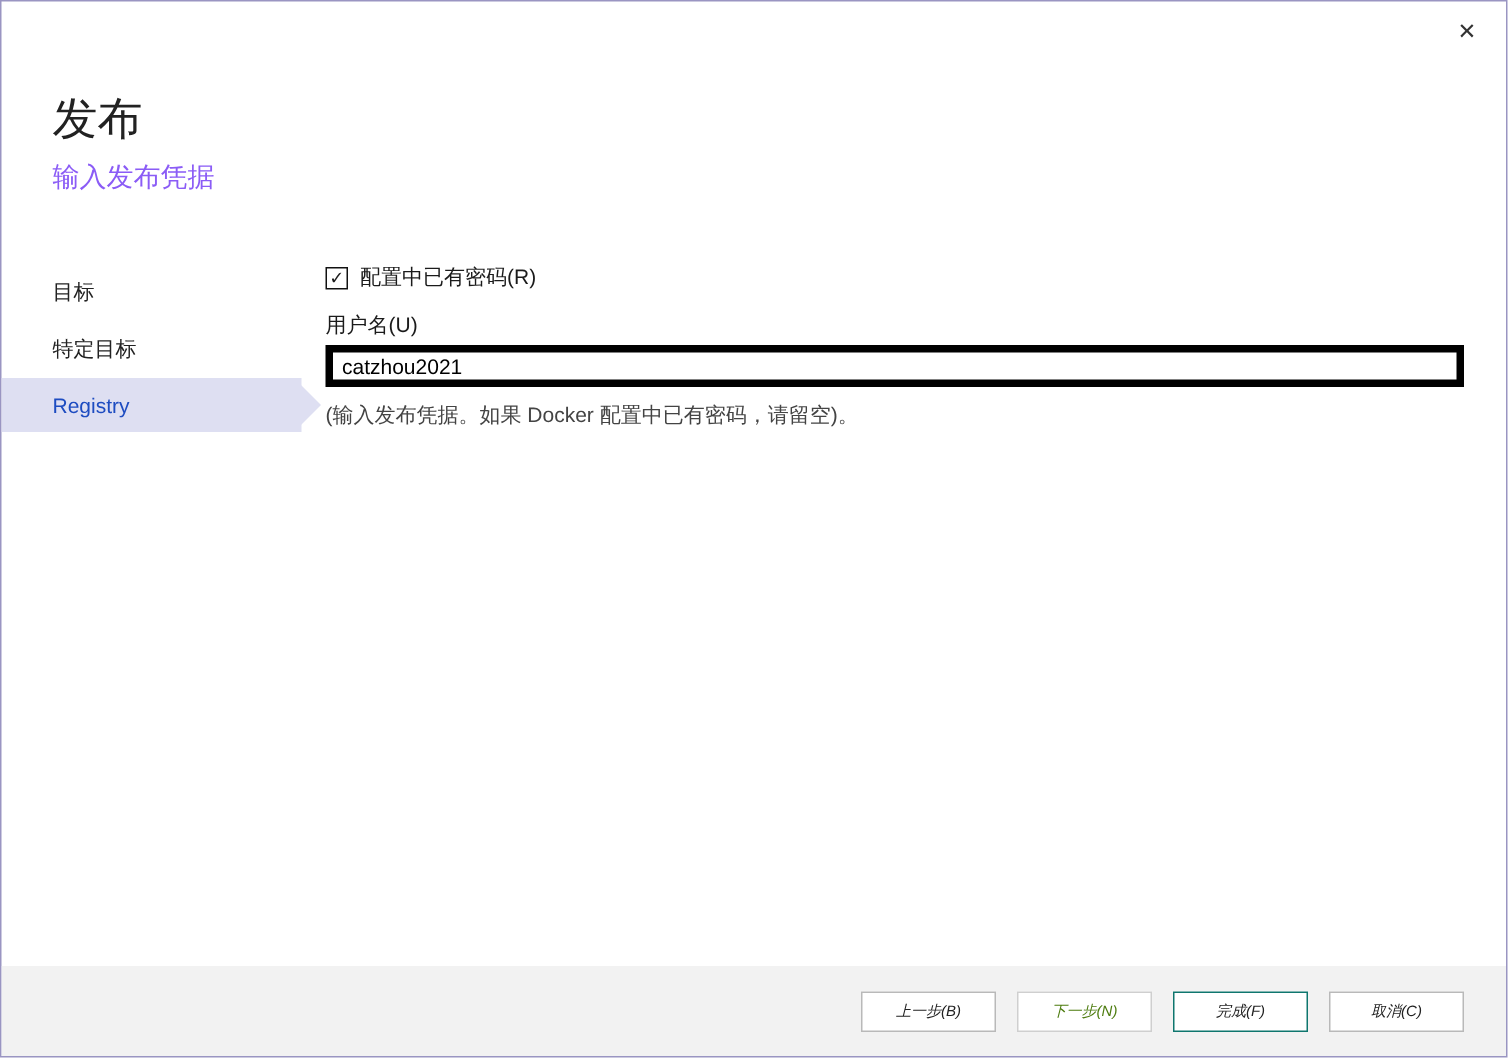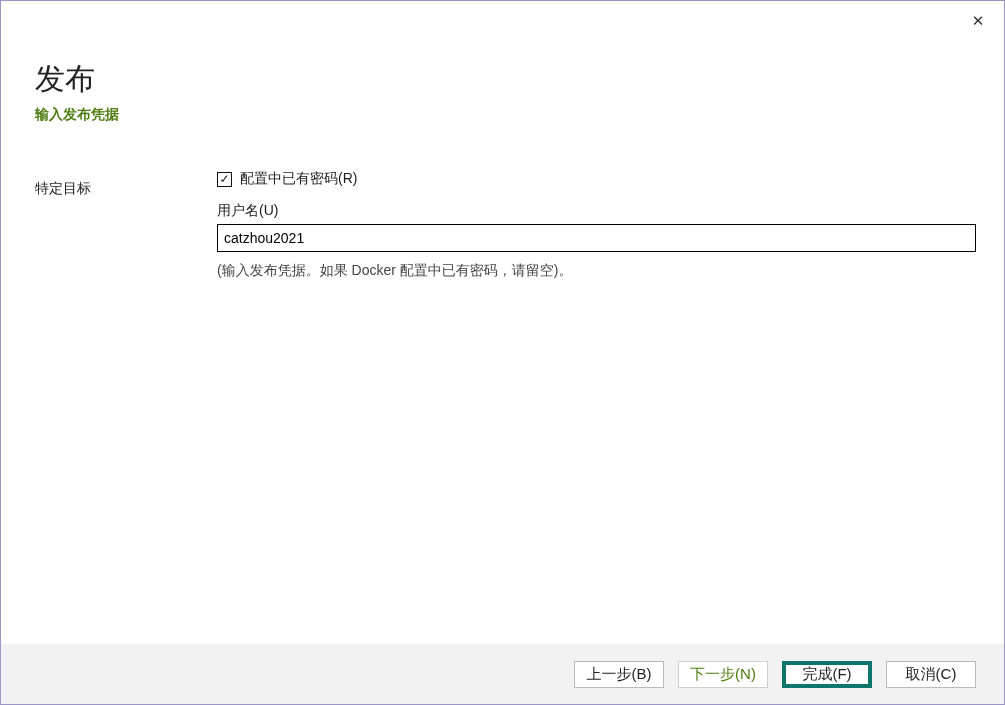--- a/index.html
+++ b/index.html
@@ -28,23 +28,22 @@
   .header {
     padding: 58px 34px 10px 34px;
   }
   .header h1 {
     margin: 0 0 6px 0;
     font-size: 30px;
     font-weight: 400;
     color: #222;
   }
   .header .subtitle {
-    font-size: 14px;
-    color: #4d7c0f;
-    font-weight: bold;
+    font-size: 18px;
+    color: #8b5cf6;
   }
   .body {
     flex: 1;
     display: flex;
     padding: 22px 28px 0 0;
   }
   .sidebar {
     width: 200px;
     padding-top: 14px;
     flex-shrink: 0;
@@ -93,21 +92,21 @@
     cursor: pointer;
     user-select: none;
   }
   .field-label { margin-bottom: 4px; font-size: 14px; }
   .text-input {
     width: 100%;
     height: 28px;
     padding: 3px 6px;
     font-size: 14px;
     font-family: inherit;
-    border: 1px solid #000000;
+    border: 5px solid #000000;
     outline: none;
   }
   .text-input.pwd {
     border: 1px solid #dcdcdc;
   }
   .hint {
     margin-top: 8px;
     font-size: 14px;
     color: #444;
   }
@@ -119,51 +118,58 @@
     align-items: center;
     justify-content: flex-end;
     padding-right: 28px;
     gap: 14px;
   }
   .btn {
     min-width: 90px;
     height: 27px;
     background: #ffffff;
     border: 1px solid #b9b9b9;
-    font-size: 15px;
+    font-size: 10px;
     font-family: inherit;
     color: #222;
     cursor: pointer;
     padding: 0 10px;
+    font-style: italic;
   }
   .btn:disabled {
     color: #4d7c0f;
     border-color: #cfcfcf;
     cursor: default;
   }
   .btn.primary {
-    border: 4px solid #0f766e;
+    border: 1px solid #0f766e;
   }
 </style>
 </head>
 <body>
 
 <div class="close-btn">
   <span>✕</span>
 </div>
 
 <div class="header">
   <h1>发布</h1>
   <div class="subtitle">输入发布凭据</div>
 </div>
 
 <div class="body">
   <div class="sidebar">
     <div class="side-item">
+      <span>目标</span>
+    </div>
+    <div class="side-item">
       <span>特定目标</span>
+    </div>
+    <div class="side-item selected">
+      <span>Registry</span>
     </div>
   </div>
 
   <div class="content">
     <div class="chk-row">
       <div class="chk">
         <span>✓</span>
       </div>
       <span>配置中已有密码(R)</span>
     </div>

